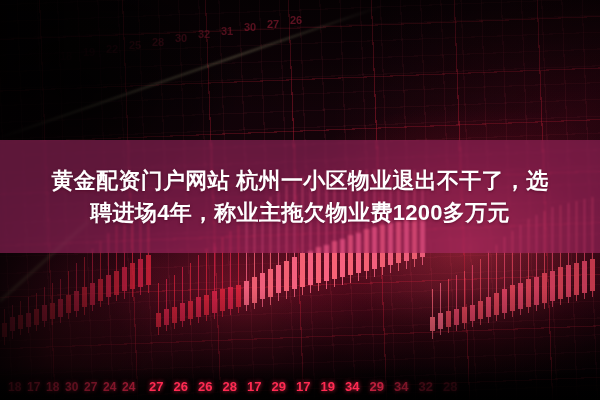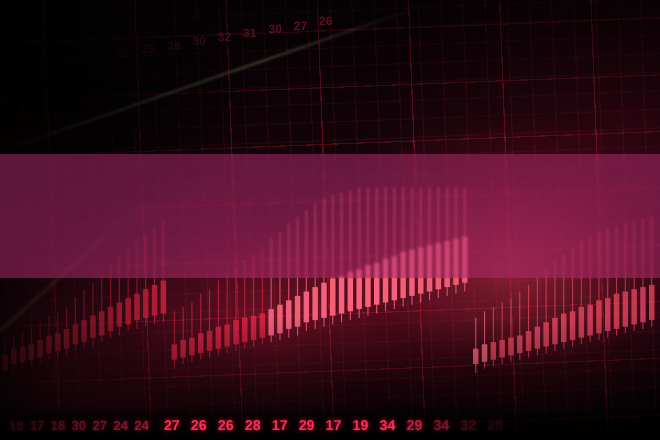--- a/index.html
+++ b/index.html
@@ -501,16 +501,18 @@
       <span class="ax" style="left: 320.5px; opacity: 1;">19</span>
       <span class="ax" style="left: 345px; opacity: 1;">34</span>
       <span class="ax" style="left: 369.5px; opacity: 0.74;">29</span>
       <span class="ax" style="left: 394px; opacity: 0.48;">34</span>
       <span class="ax" style="left: 418.5px; opacity: 0.22;">32</span>
       <span class="ax" style="left: 443px; opacity: 0.12;">28</span>
     </div>
 
   <div id="headline-band" style="background: rgba(176, 44, 110, 0.52);">
     <div id="headline-text" style="color: rgb(255, 255, 255);">
+        <div>黄金配资门户网站 杭州一小区物业退出不干了，选</div>
+        <div>聘进场4年，称业主拖欠物业费1200多万元</div>
       </div>
   </div>
 
 </div>
 
 </body></html>

